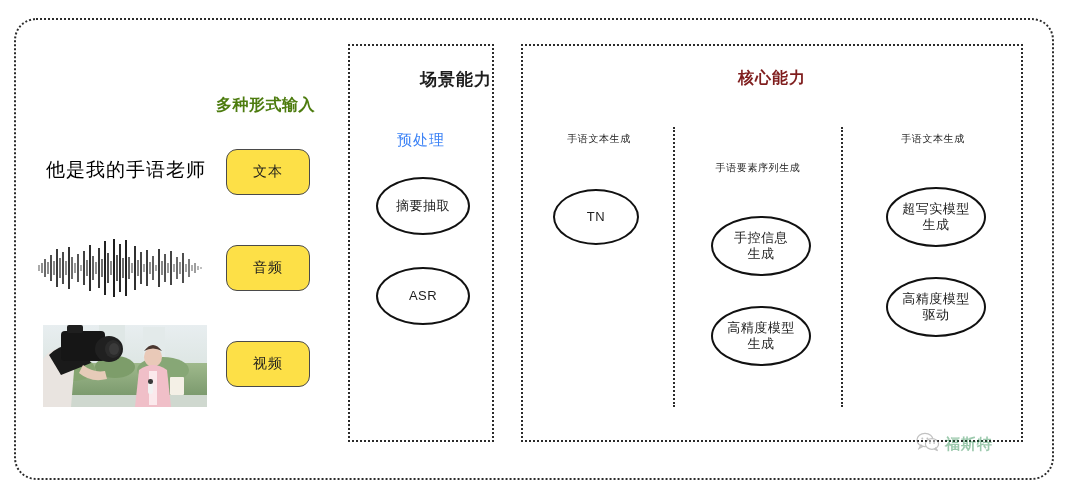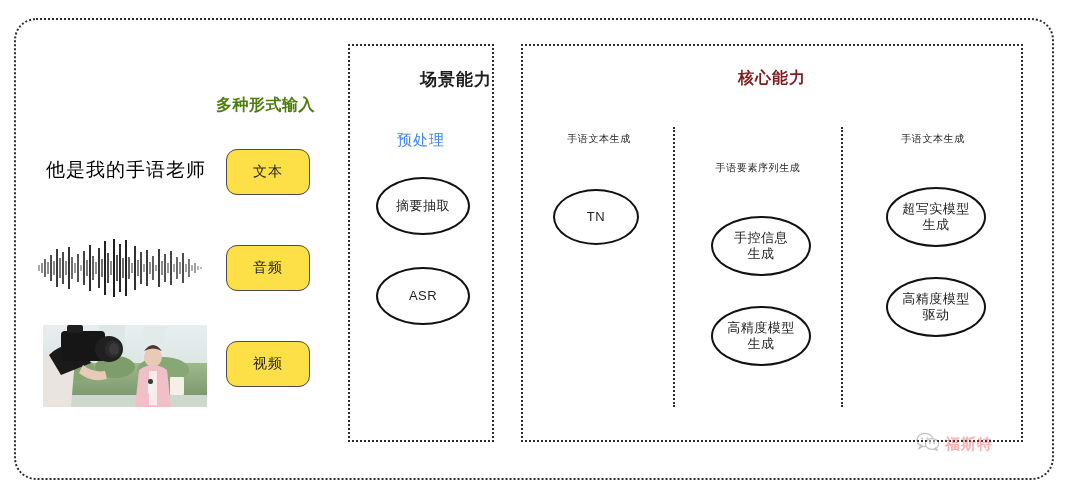--- a/index.html
+++ b/index.html
@@ -226,21 +226,21 @@
     left: 916px;
     top: 432px;
     display: flex;
     align-items: center;
     gap: 5px;
     opacity: .42;
   }
   .watermark-text {
     font-size: 15px;
     letter-spacing: 1px;
-    color: #ef4444;
+    color: #15803d;
     font-weight: 600;
   }
 </style>
 </head>
 <body>
 
 <div id="canvas">
 
   <div class="outer-frame"></div>
 

